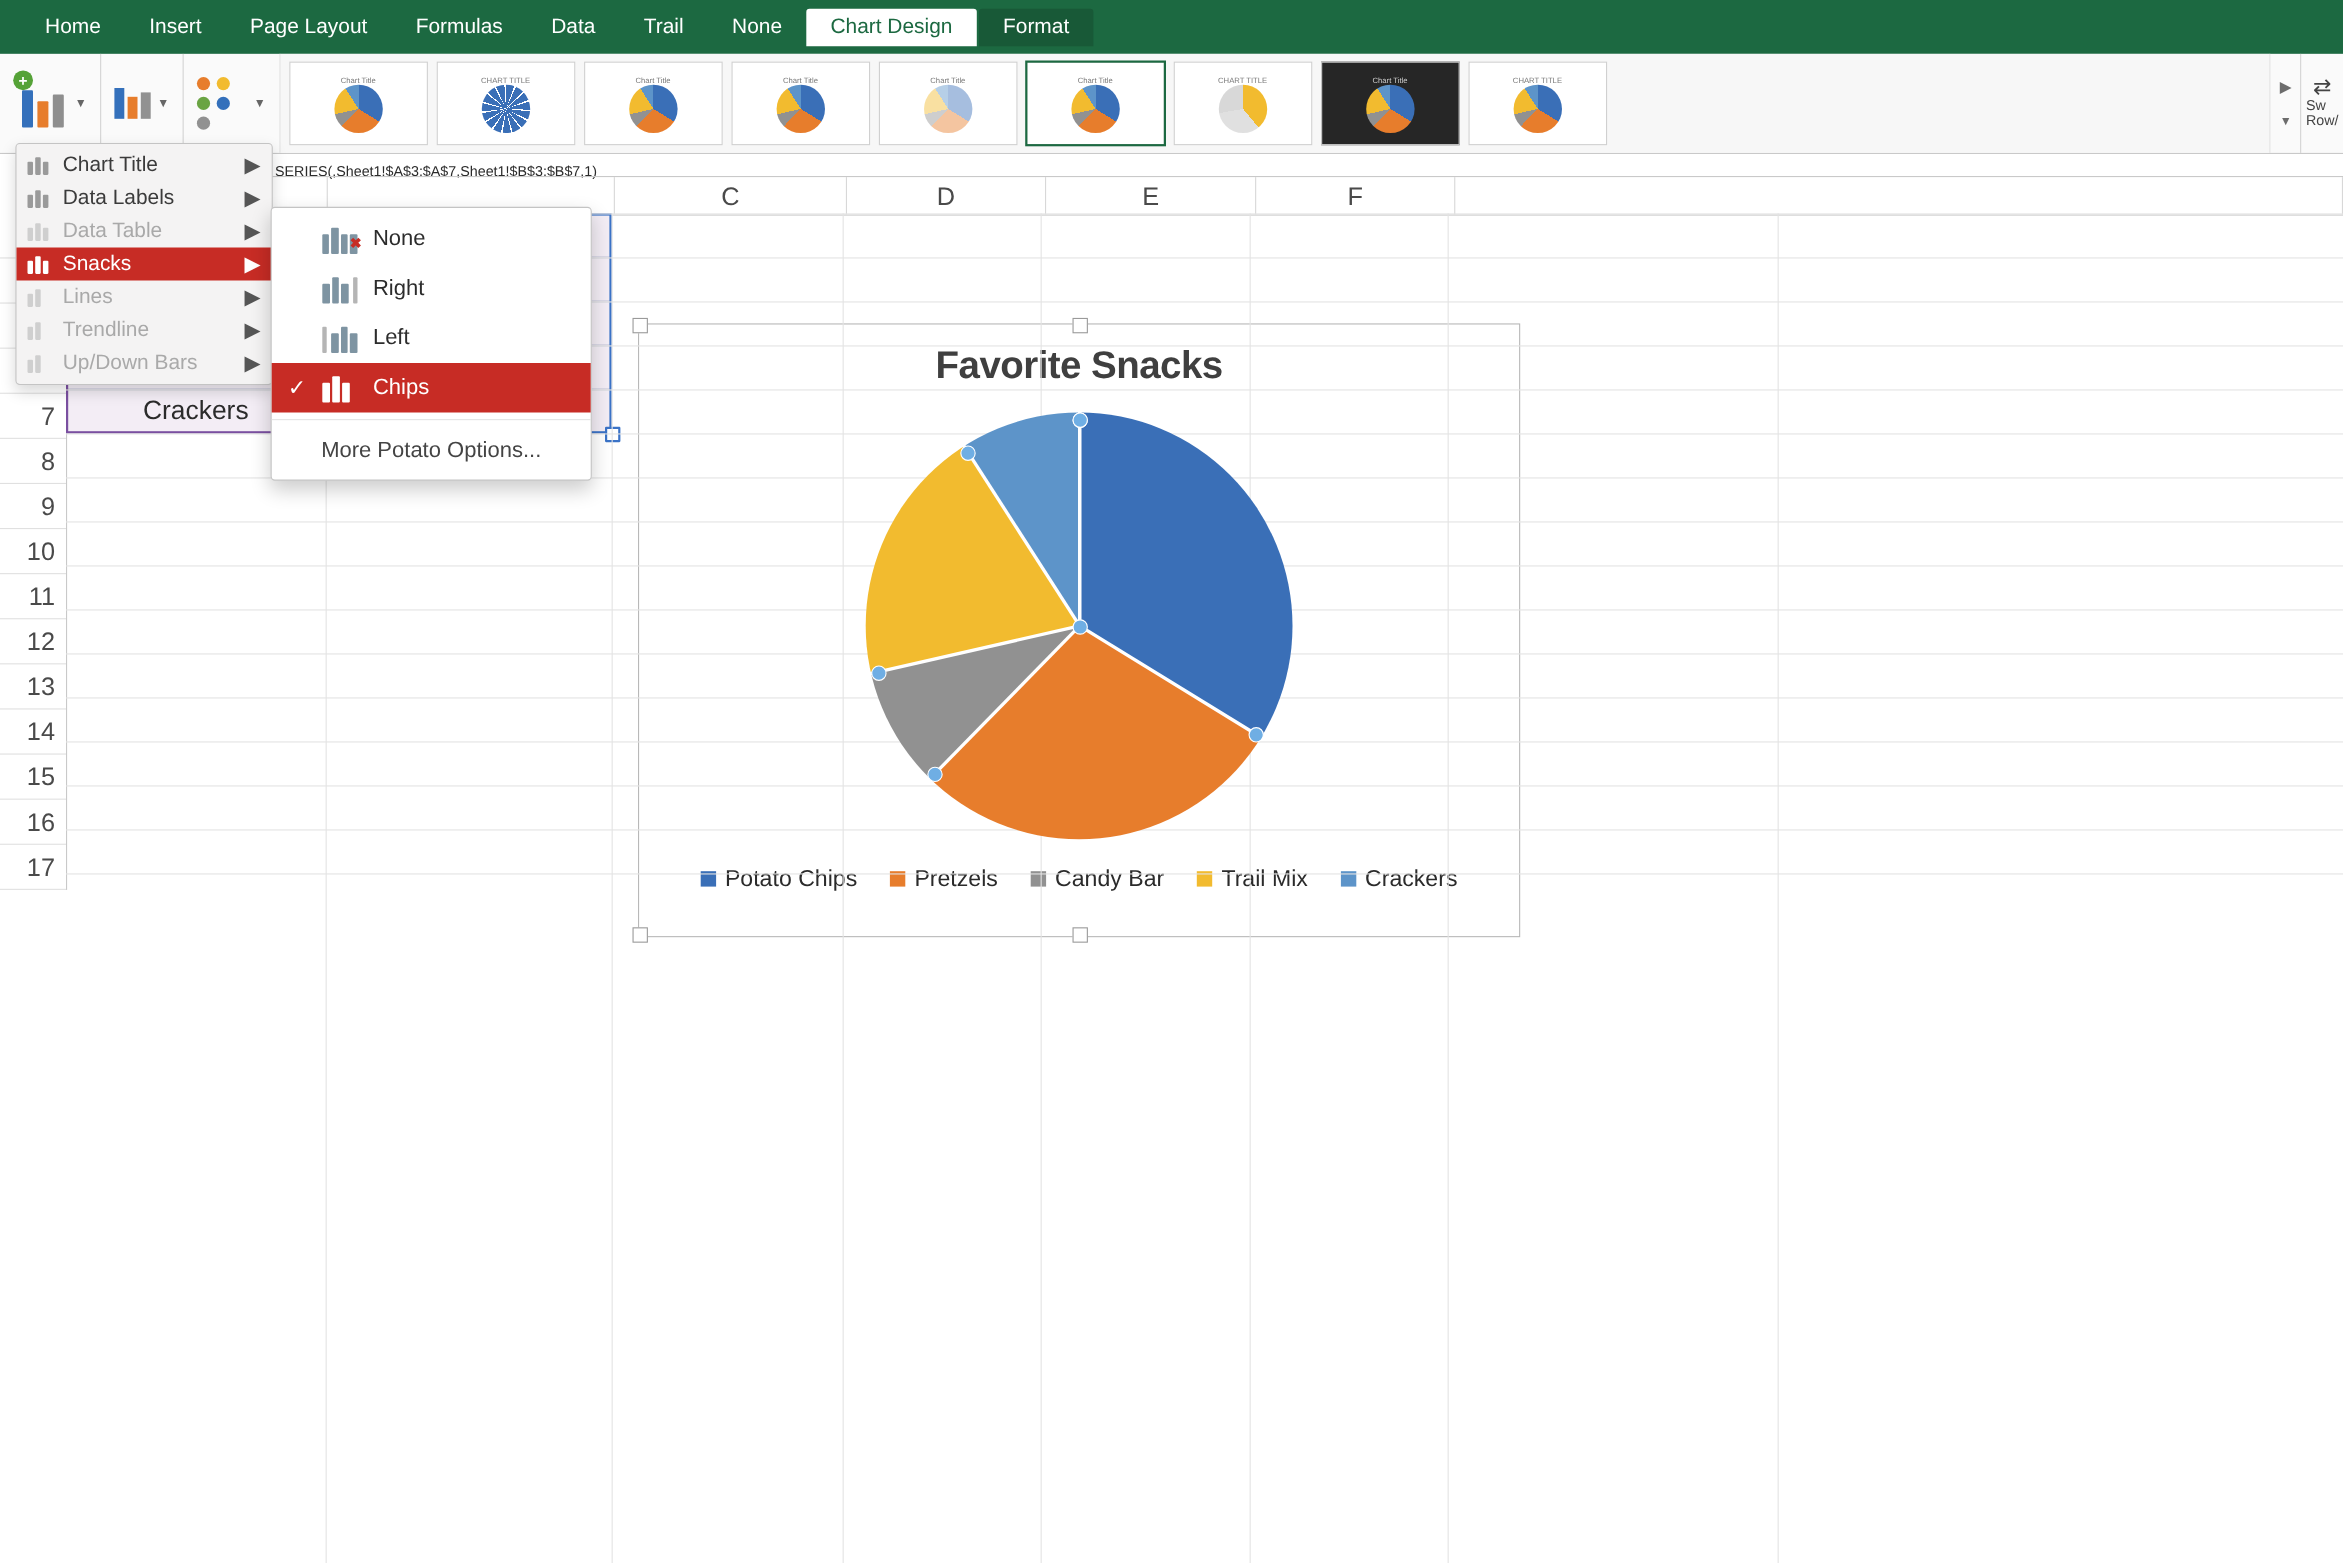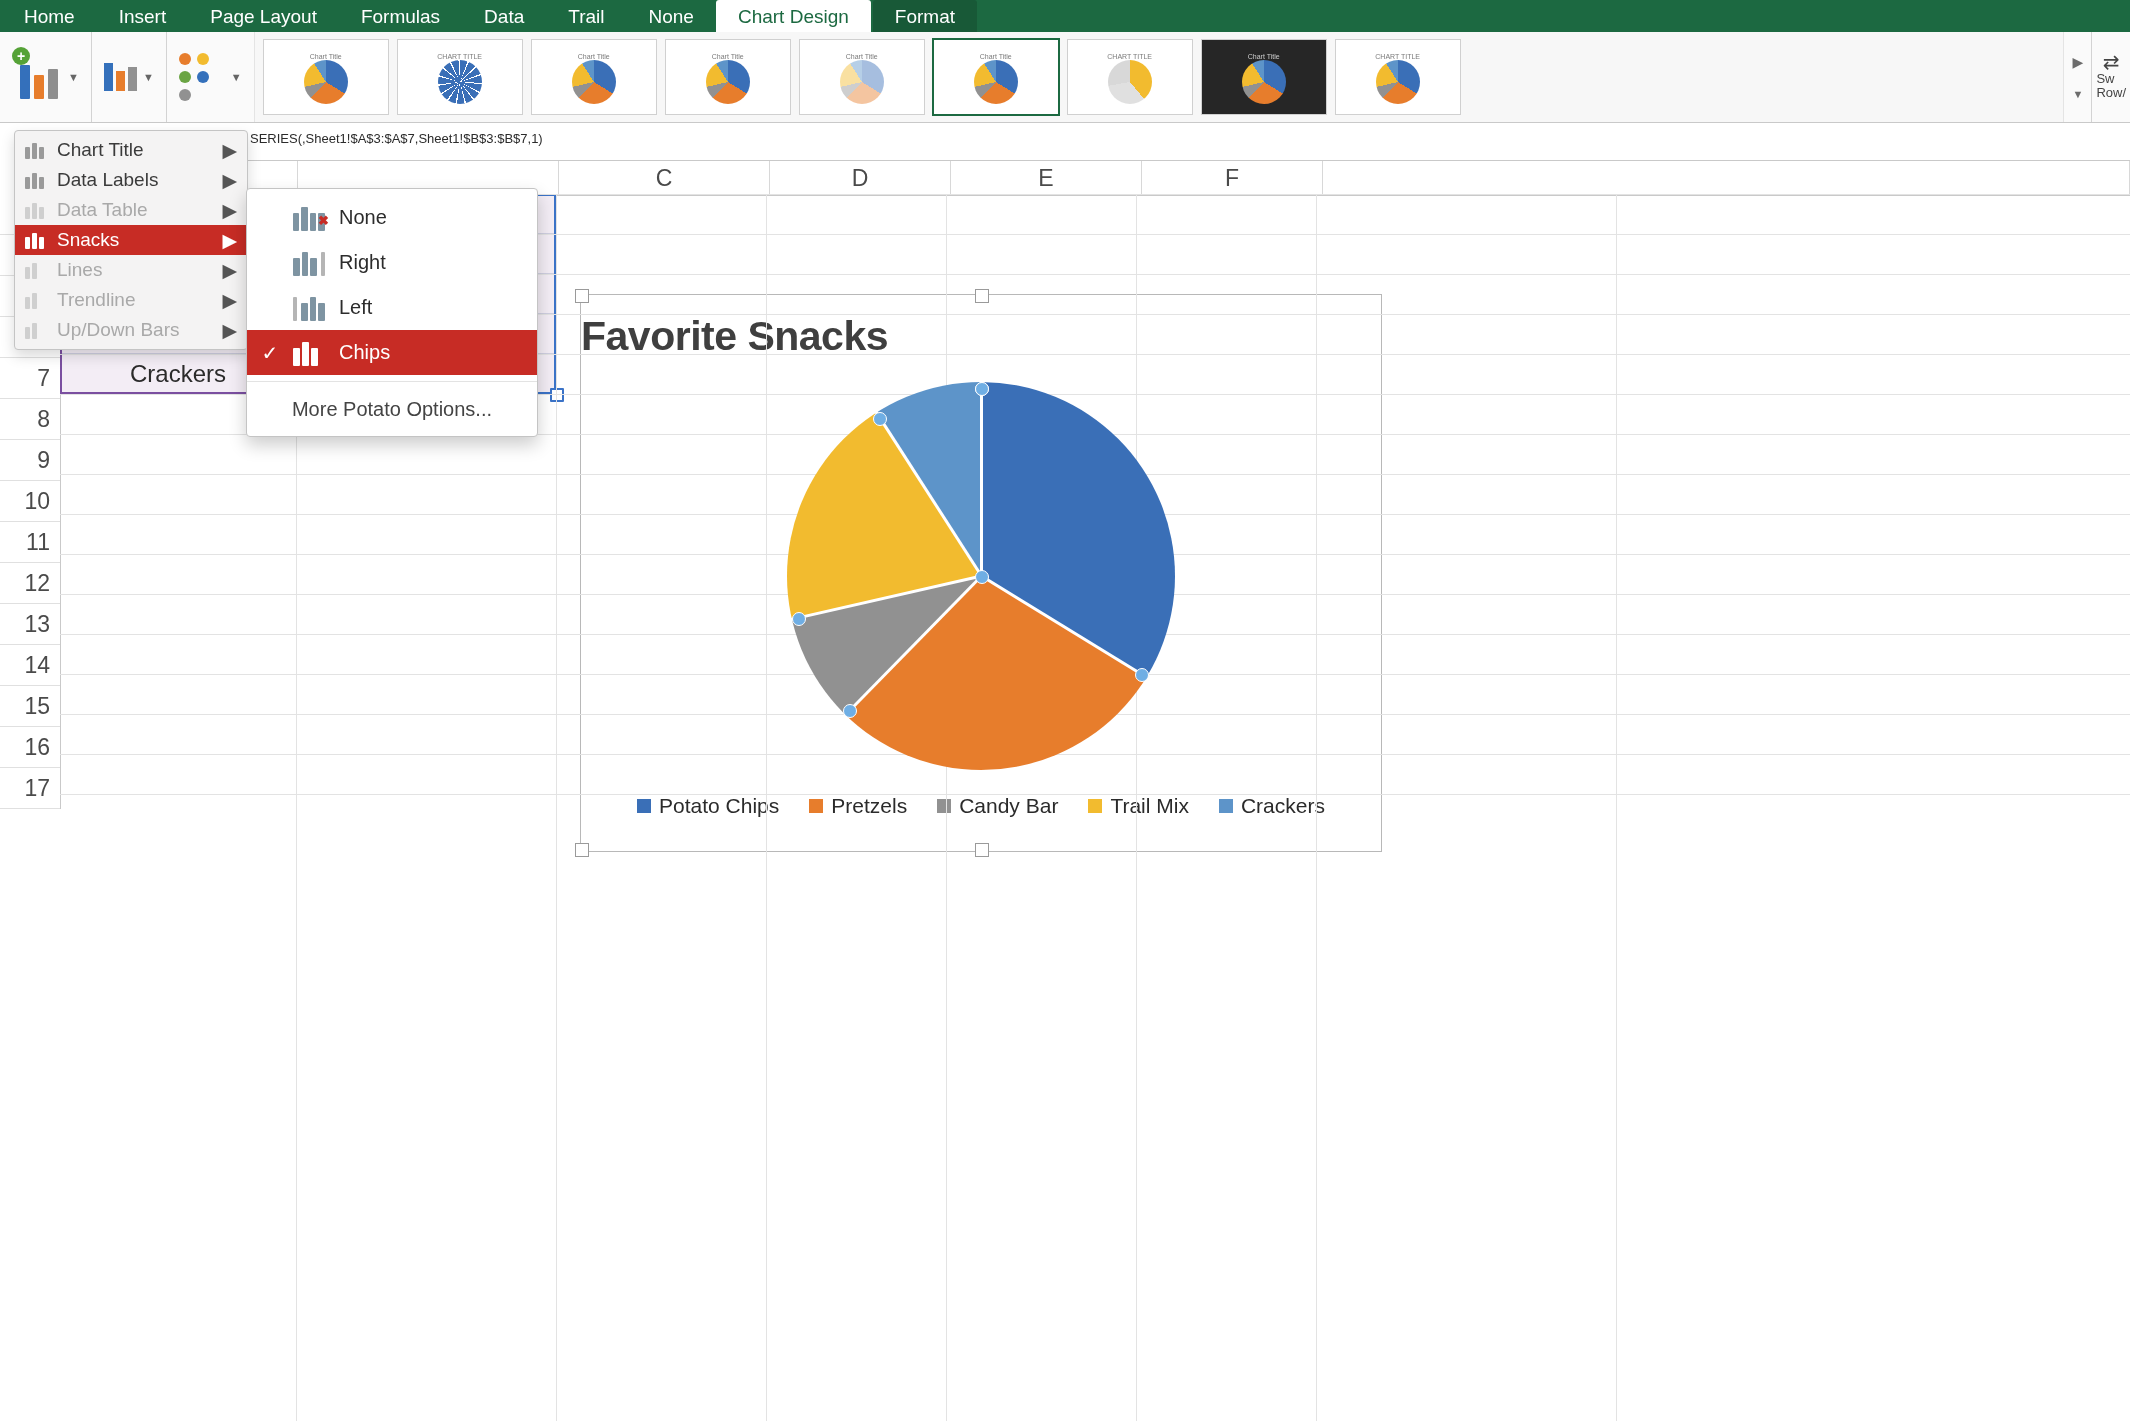--- a/index.html
+++ b/index.html
@@ -1,17 +1,17 @@
 <!DOCTYPE html>
 <html><head>
 <meta charset="utf-8">
 <style>
 html,body{margin:0;padding:0;font-family:"Segoe UI","Helvetica Neue",Arial,sans-serif;background:#fff;color:#222;font-size:16px;overflow:hidden}
 
-.tabbar{background:#1c6941;display:flex;align-items:flex-start;height:32px;padding-left:2px;font-size:19px;color:#fff}
+.tabbar{background:#1c6941;display:flex;align-items:center;height:49px;padding-left:19px;font-size:19px;color:#fff}
 .tabbar .tab{padding:6px 22px;cursor:default;white-space:nowrap}
 .tabbar .tab.active{background:#fff;color:#1c6941;border-radius:3px 3px 0 0}
 .tabbar .tab.format-tab{background:#185937;border-radius:3px 3px 0 0;margin-left:2px}
 
 .ribbon{display:flex;height:90px;background:#fafafa;border-bottom:1px solid #c9c9c9;align-items:stretch}
 .rb-group{display:flex;align-items:center;padding:0 12px;position:relative}
 .rb-sep{width:1px;background:#d3d3d3;height:100%}
 
 .addel-icon{width:52px;height:60px;position:relative;border-radius:4px}
 .addel-icon .badge{position:absolute;top:0;left:0;width:18px;height:18px;border-radius:50%;background:#55a237;color:#fff;display:flex;align-items:center;justify-content:center;font-size:14px;font-weight:bold}
@@ -51,21 +51,21 @@
 .cells .gridline-h{position:absolute;left:0;right:0;height:1px;background:#e3e3e3}
 .cells .gridline-v{position:absolute;top:0;bottom:0;width:1px;background:#e3e3e3}
 
 .dcell{position:absolute;height:40px;display:flex;align-items:center;justify-content:center;font-size:24px;color:#2b2b2b;background:#f3edf5;border:1px solid #cfcfe0;box-sizing:border-box}
 
 .sel-range{position:absolute;border:2px solid #3b73c7;box-sizing:border-box;pointer-events:none}
 .sel-handle{position:absolute;width:10px;height:10px;background:#fff;border:2px solid #3b73c7;border-radius:1px;pointer-events:none}
 
 .chart{position:absolute;left:520px;top:100px;width:800px;height:556px;background:#fff;border:1px solid #b8b8b8}
 .chart .c-handle{position:absolute;width:12px;height:12px;background:#fff;border:1px solid #9a9a9a}
-.chart-title{font-size:41px;font-weight:600;color:#3f3f3f;margin-top:18px;letter-spacing:-.5px}
+.chart-title{font-size:35px;font-weight:600;color:#3f3f3f;text-align:center;margin-top:18px;letter-spacing:-.5px}
 .pie-wrap{display:flex;justify-content:center;margin-top:22px;position:relative}
 .pie{width:388px;height:388px;border-radius:50%;position:relative;z-index:1}
 
 .pie-dot{position:absolute;width:12px;height:12px;border-radius:50%;background:#6faee4;border:1px solid #fff;z-index:3;pointer-events:none}
 
 .seg-sep{position:absolute;left:50%;top:50%;width:3px;height:196px;background:#fff;transform-origin:top center;z-index:2}
 .legend{display:flex;justify-content:center;gap:30px;margin-top:24px;font-size:21px;flex-wrap:nowrap;color:#2b2b2b}
 .legend .li{display:flex;align-items:center;gap:8px;white-space:nowrap}
 .legend .sw{width:14px;height:14px}
 

